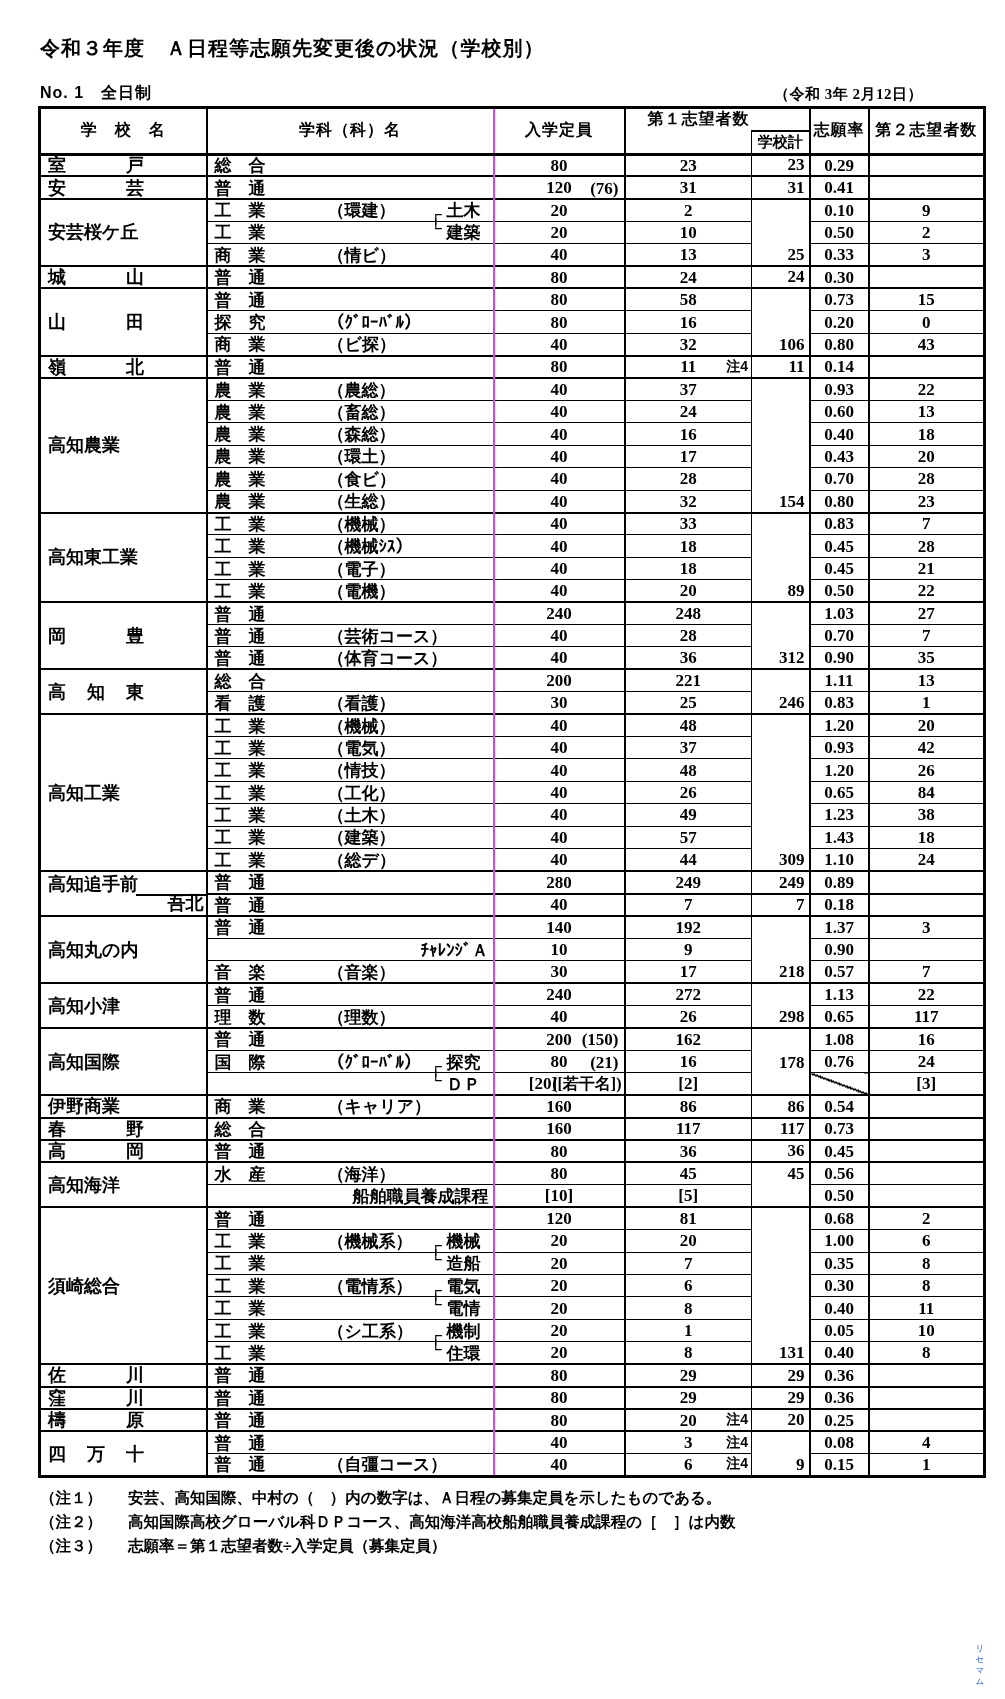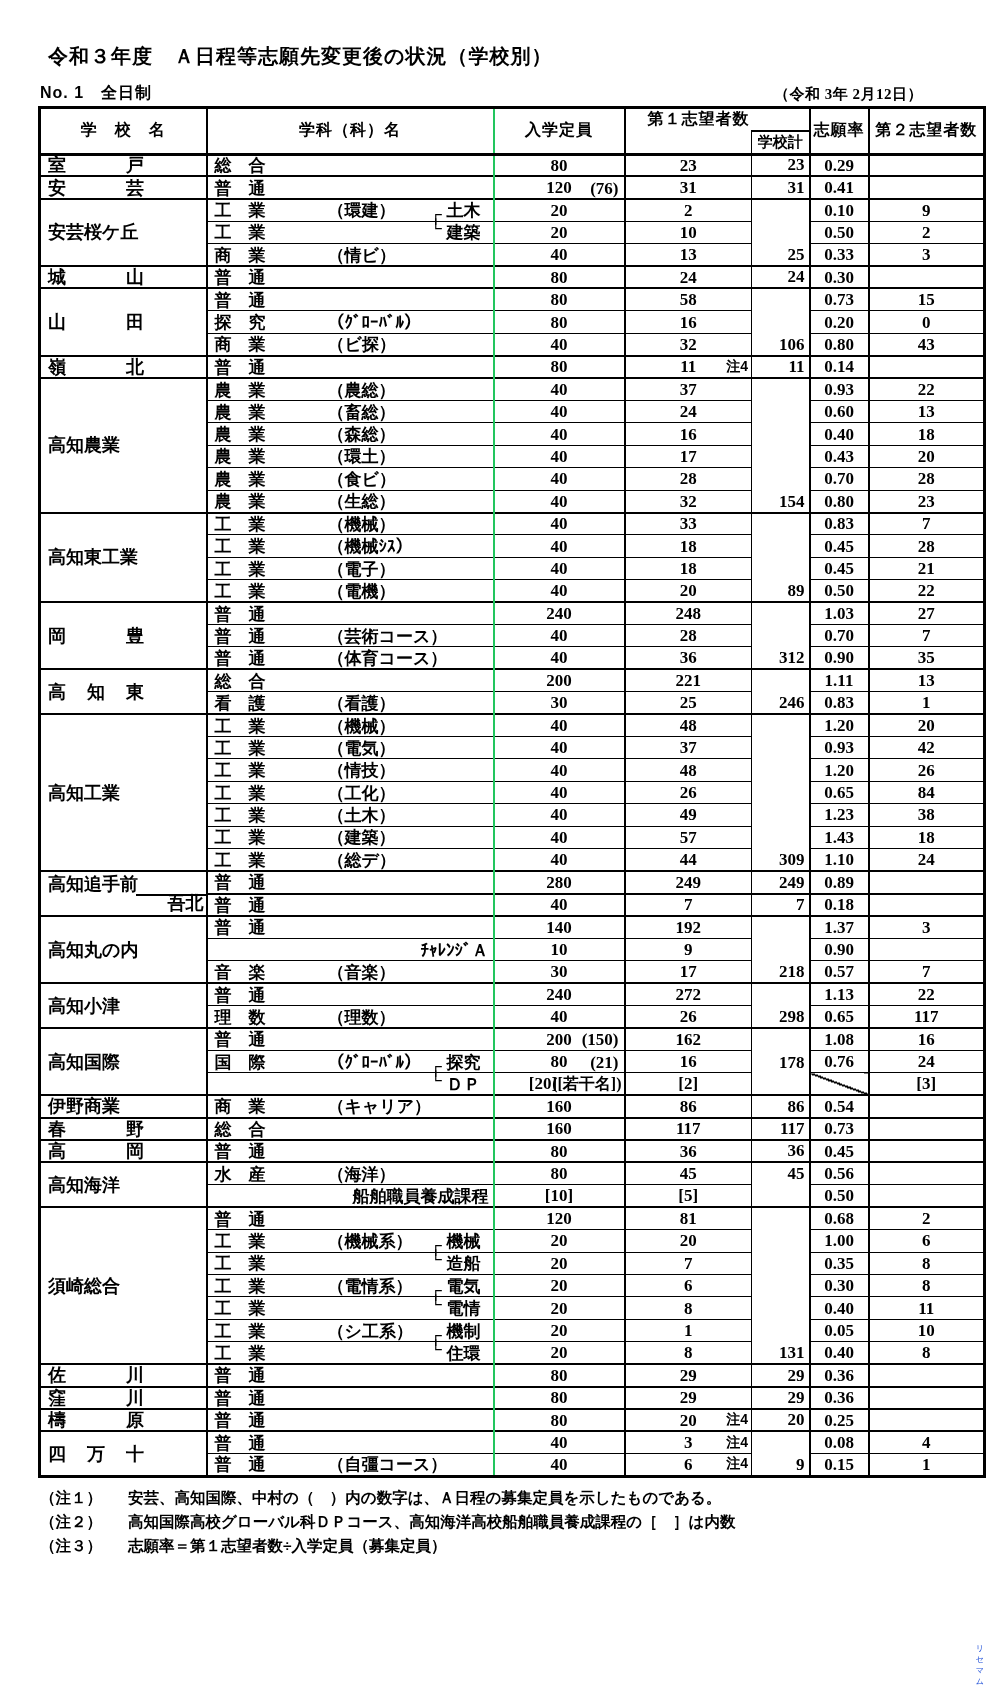--- a/index.html
+++ b/index.html
@@ -2,21 +2,21 @@
 <html><head>
 <meta charset="utf-8">
 <style>
   * { box-sizing: border-box; }
   html,body { margin:0; padding:0; background:#fff; }
   .sheet {
     position:relative; width:1005px; height:1699px; background:#ffffff;
     font-family:"Liberation Sans", sans-serif; color:#000; overflow:hidden;
   }
   .title {
-    position:absolute; left:40px; top:36px; margin:8px;
+    position:absolute; left:40px; top:36px; margin:0;
     font:bold 20px/1.2 "Liberation Sans", sans-serif; letter-spacing:1px; white-space:pre;
   }
   .sheet-no {
     position:absolute; left:40px; top:83px;
     font:bold 16px/1.2 "Liberation Sans", sans-serif; letter-spacing:1px; white-space:pre;
   }
   .date-label {
     position:absolute; right:82px; top:85px;
     font:bold 15px/1.2 "Liberation Serif", serif; letter-spacing:0.5px; white-space:pre;
   }
@@ -33,21 +33,21 @@
   td {
     padding:0; position:relative; border-top:1px solid #000;
     font:bold 17px "Liberation Serif", serif; line-height:1; vertical-align:middle;
   }
   tr.g > td { border-top-width:2px; }
   tr.rt > td { border-top-width:2px; }
   .no-top { border-top:none !important; }
 
   
   .c-school { border-right:2px solid #000; }
-  .c-dept   { border-right:2px solid #22c55e; }
+  .c-dept   { border-right:2px solid #d946ef; }
   .c-cap    { border-right:2px solid #000; text-align:center; }
   .c-first  { border-right:1px solid #000; text-align:center; }
   .c-total  { border-right:2px solid #000; text-align:right; padding-right:4px; }
   .c-rate   { border-right:2px solid #000; text-align:center; }
   .c-second { text-align:center; }
 
   
   .th-span { border-bottom:3px solid #000; }
   .h-first { border-bottom:none; border-right:2px solid #000; text-align:left; padding-left:22px; }
   .h-first-sub { border-top:none; border-bottom:3px solid #000; border-right:1px solid #000; }

